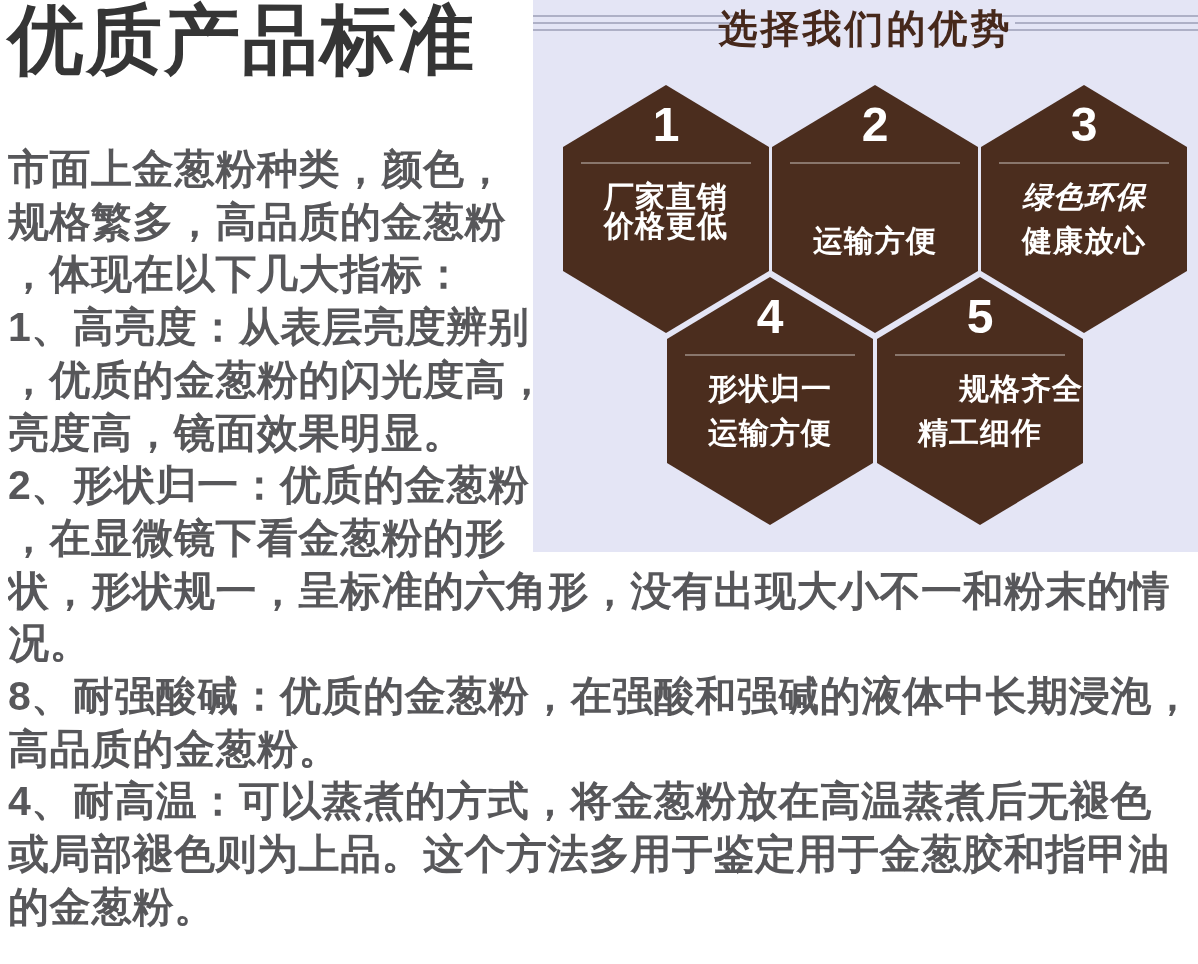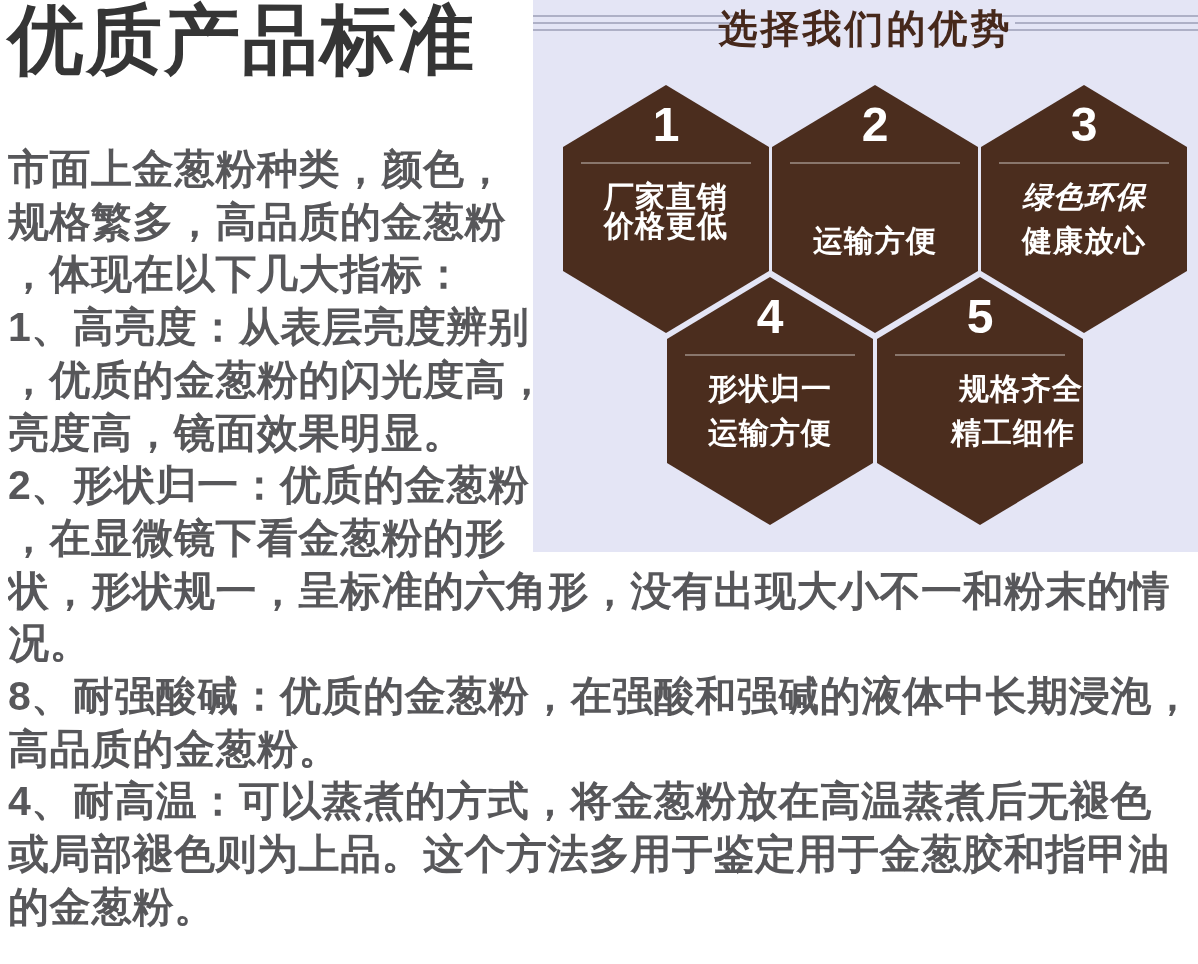--- a/index.html
+++ b/index.html
@@ -180,16 +180,16 @@
         <div class="hex-number">4</div>
         <div class="hex-divider"></div>
         <div class="hex-text" style="top:90px;">形状归一</div>
         <div class="hex-text" style="top:134px;">运输方便</div>
       </div>
 
       <div class="hexagon item-5">
         <div class="hex-number">5</div>
         <div class="hex-divider"></div>
         <div class="hex-text" style="top:90px;text-align:right;">规格齐全</div>
-        <div class="hex-text" style="top:134px;margin-left:33px;">精工细作</div>
+        <div class="hex-text" style="top:134px;">精工细作</div>
       </div>
     </div>
 </section>
 
 </body></html>

